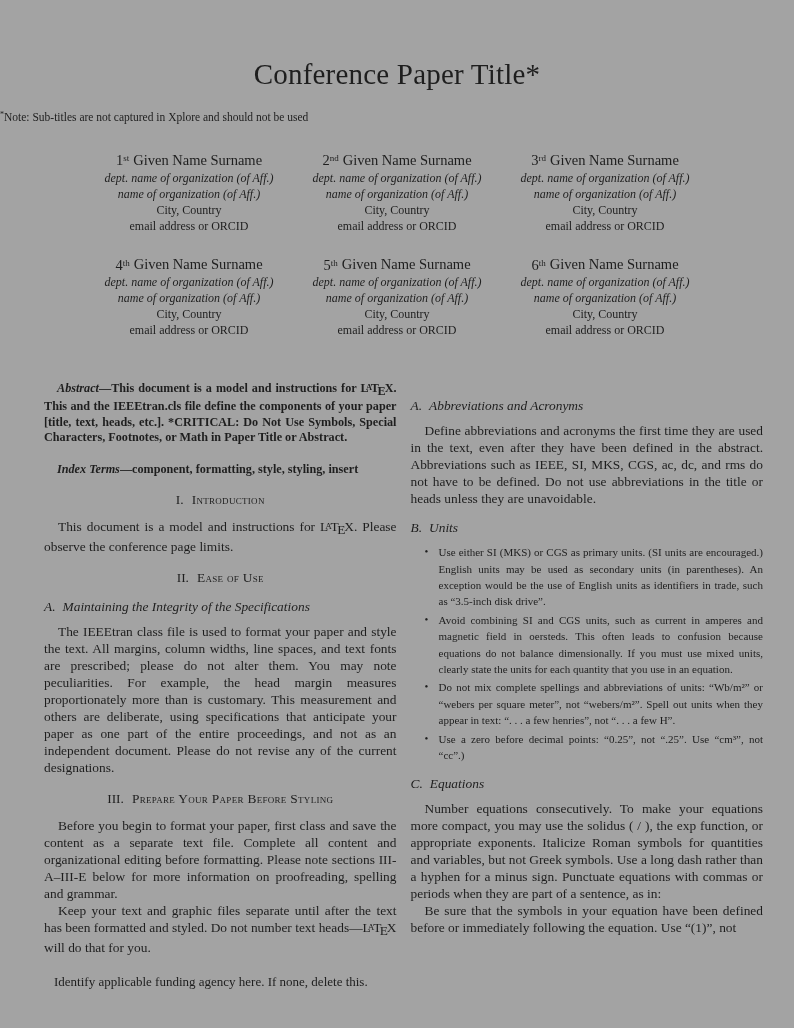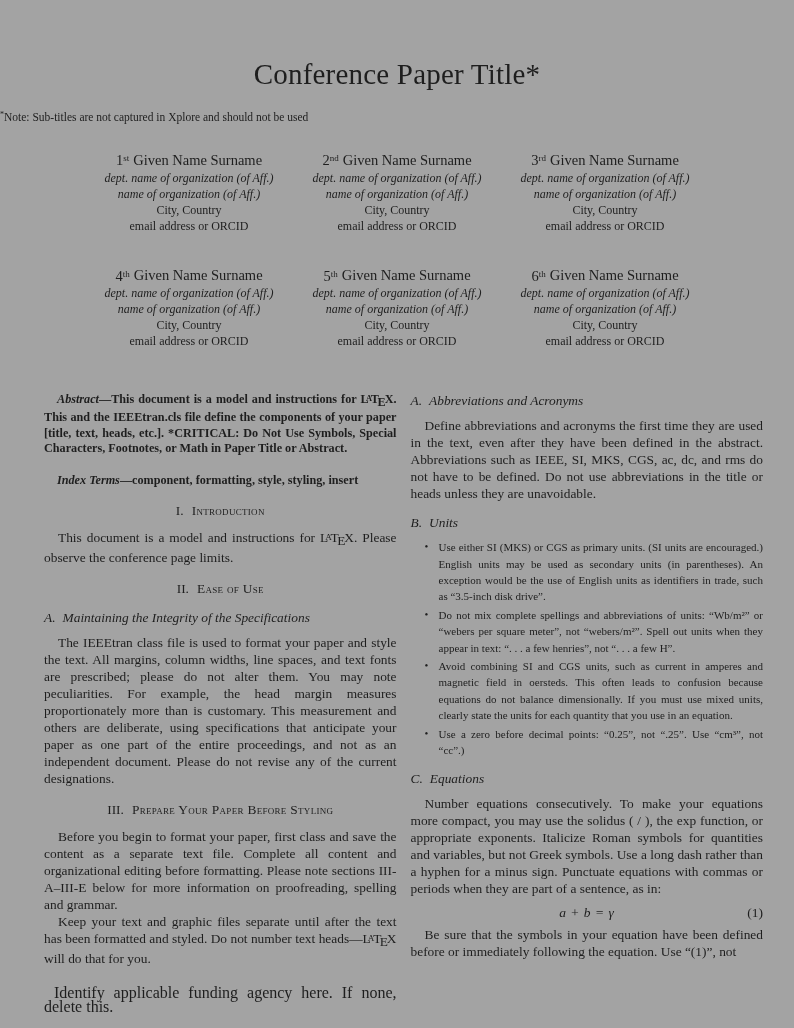--- a/index.html
+++ b/index.html
@@ -9,21 +9,21 @@
     color:#1e1e1e;
   }
   .page { position:relative; width:794px; height:1028px; overflow:hidden; background:#a3a3a3; }
 
   
   .title { text-align:center; margin-top:58px; font-size:29px; font-weight:400; letter-spacing:0.2px; }
   .subtitle { margin-top:12px; font-size:11.5px; }
   .subtitle sup, .subnote-sup { font-size:8px; vertical-align:0.45em; }
 
   
-  .authors { width:624px; margin:27px auto 0; display:grid; grid-template-columns:1fr 1fr 1fr; row-gap:32px; text-align:center; }
+  .authors { width:624px; margin:27px auto 0; display:grid; grid-template-columns:1fr 1fr 1fr; row-gap:21px; text-align:center; }
   .author { line-height:16px; }
   .a-name { font-size:14.5px; margin-bottom:2px; }
   .a-name sup { font-size:9px; vertical-align:0.4em; }
   .a-rest { margin-left:0.28em; }
   .a-line { font-size:12px; }
   .it { font-style:italic; }
 
   
   .body { display:flex; gap:14px; padding:42px 31px 0 44px; }
   .col { flex:1; min-width:0; }
@@ -38,21 +38,21 @@
   .h2 .h2t { margin-left:7px; }
 
   ul.bullets { list-style:none; margin:3px 0 0 0; padding:0 0 0 28px; }
   ul.bullets li { position:relative; font-size:11px; line-height:16.4px; text-align:justify; margin-bottom:2px; }
   ul.bullets li::before { content:"\2022"; position:absolute; left:-14px; top:-1px; }
 
   .eq-row { position:relative; margin:8px 0 5px; text-align:center; font-size:13.5px; }
   .eq { font-style:italic; letter-spacing:0.5px; }
   .eq-num { position:absolute; right:0; top:0; }
 
-  .footnote { font-size:16px; line-height:14px; margin-top:19px; text-indent:10px; text-align:justify; }
+  .footnote { font-size:13px; line-height:14px; margin-top:19px; text-indent:10px; text-align:justify; }
 
   
   .lxa { font-size:0.68em; vertical-align:0.26em; margin-left:-0.33em; margin-right:-0.13em; }
   .lxe { vertical-align:-0.21em; margin-left:-0.11em; margin-right:-0.09em; }
 </style>
 </head>
 <body>
 
 <div class="page">
 
@@ -130,37 +130,33 @@
       <div class="h1"><span>III.</span><span class="sc">Prepare Your Paper Before Styling</span></div>
       <p class="bp">Before you begin to format your paper, first class and save the content as a separate text file. Complete all content and organizational editing before formatting. Please note sections III-A–III-E below for more information on proofreading, spelling and grammar.</p>
       <p class="bp">Keep your text and graphic files separate until after the text has been formatted and styled. Do not number text heads—L<span class="lxa">A</span>T<span class="lxe">E</span>X will do that for you.</p>
 
       <p class="footnote">Identify applicable funding agency here. If none, delete this.</p>
 
     </div>
 
     <div class="col">
 
-      <div class="h2" style="margin-top:2px;"><span>A.</span><span class="h2t">Abbreviations and Acronyms</span></div>
+      <div class="h2" style="margin-top:18px;"><span>A.</span><span class="h2t">Abbreviations and Acronyms</span></div>
       <p class="bp">Define abbreviations and acronyms the first time they are used in the text, even after they have been defined in the abstract. Abbreviations such as IEEE, SI, MKS, CGS, ac, dc, and rms do not have to be defined. Do not use abbreviations in the title or heads unless they are unavoidable.</p>
 
       <div class="h2"><span>B.</span><span class="h2t">Units</span></div>
       <ul class="bullets">
         <li>Use either SI (MKS) or CGS as primary units. (SI units are encouraged.) English units may be used as secondary units (in parentheses). An exception would be the use of English units as identifiers in trade, such as “3.5-inch disk drive”.</li>
+        <li>Avoid combining SI and CGS units, such as current in amperes and magnetic field in oersteds. This often leads to confusion because equations do not balance dimensionally. If you must use mixed units, clearly state the units for each quantity that you use in an equation.</li>
         <li>Do not mix complete spellings and abbreviations of units: “Wb/m²” or “webers per square meter”, not “webers/m²”. Spell out units when they appear in text: “. . . a few henries”, not “. . . a few H”.</li>
-        <li>Avoid combining SI and CGS units, such as current in amperes and magnetic field in oersteds. This often leads to confusion because equations do not balance dimensionally. If you must use mixed units, clearly state the units for each quantity that you use in an equation.</li>
         <li>Use a zero before decimal points: “0.25”, not “.25”. Use “cm³”, not “cc”.)</li>
       </ul>
 
       <div class="h2"><span>C.</span><span class="h2t">Equations</span></div>
       <p class="bp">Number equations consecutively. To make your equations more compact, you may use the solidus ( / ), the exp function, or appropriate exponents. Italicize Roman symbols for quantities and variables, but not Greek symbols. Use a long dash rather than a hyphen for a minus sign. Punctuate equations with commas or periods when they are part of a sentence, as in:</p>
 
-      <div class="eq-row">
-        <span class="eq">a + b = γ</span>
-        <span class="eq-num">(1)</span>
-      </div>
 
       <p class="bp">Be sure that the symbols in your equation have been defined before or immediately following the equation. Use “(1)”, not</p>
 
     </div>
   </div>
 
 </div>
 
 </body></html>

